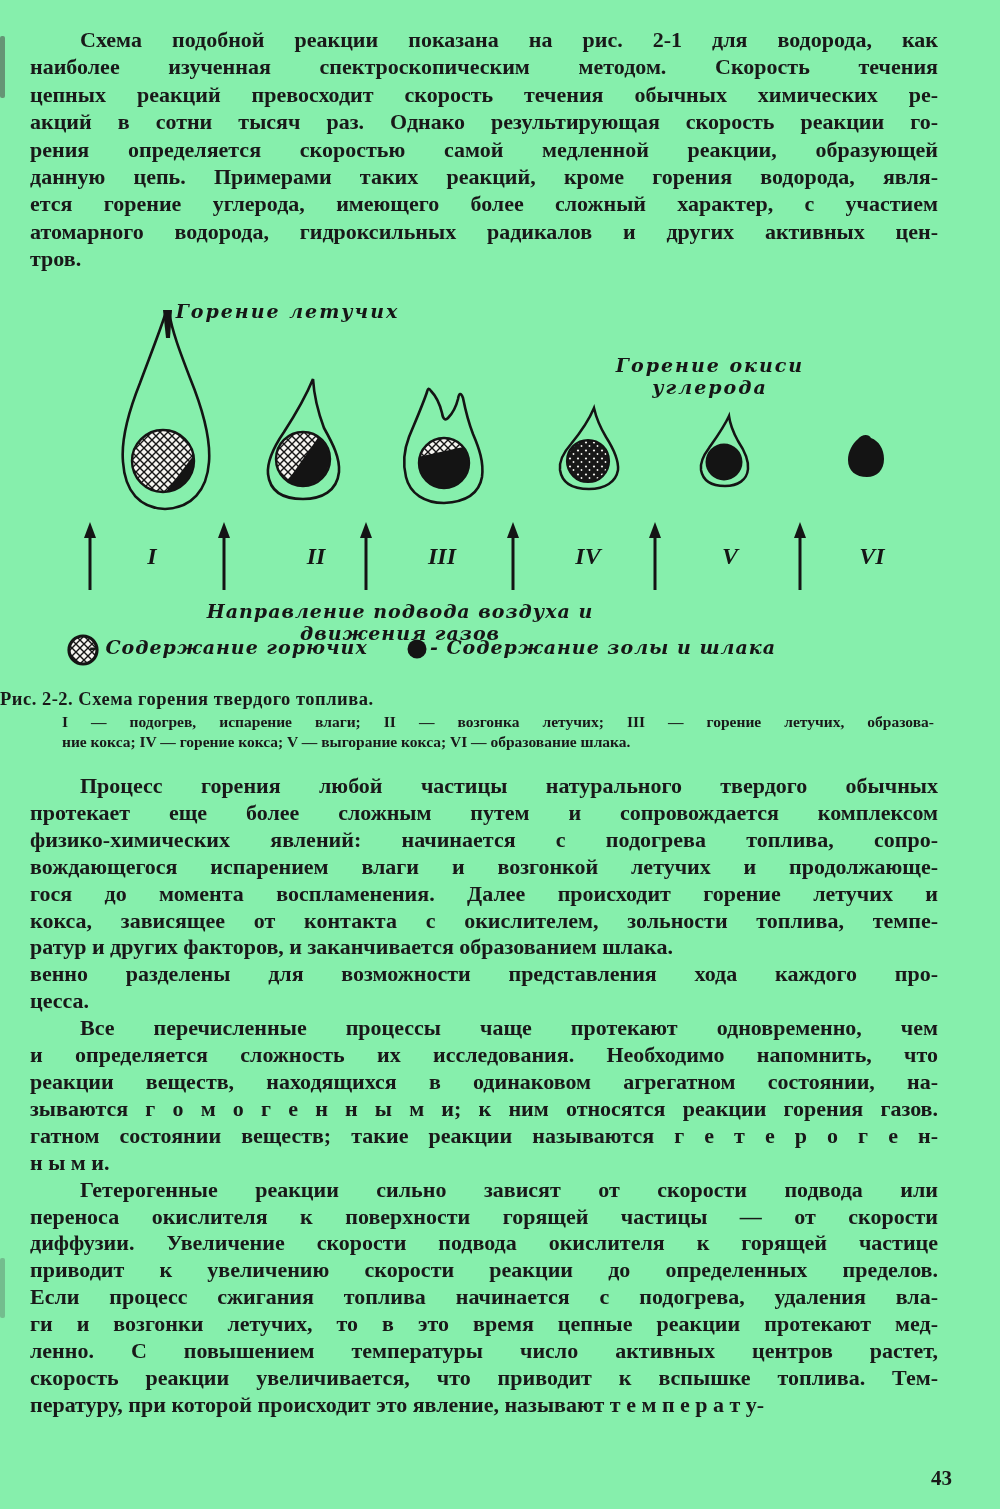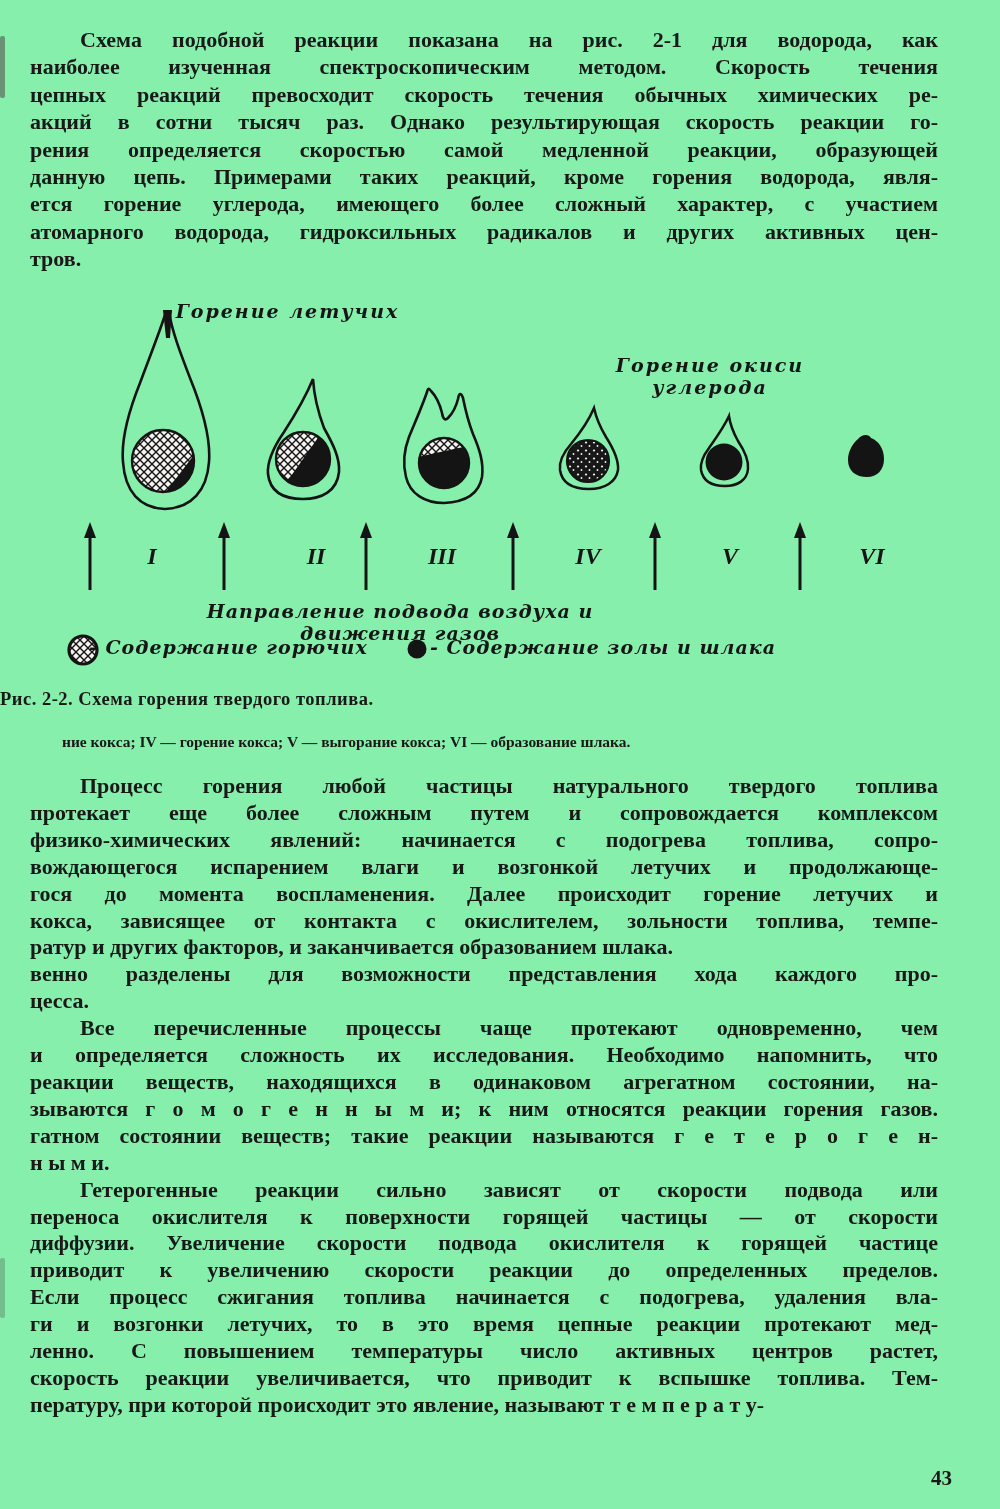--- a/index.html
+++ b/index.html
@@ -177,25 +177,26 @@
       <span class="stage-numeral" style="left: 730px;">V</span>
       <span class="stage-numeral" style="left: 872px;">VI</span>
     </div>
 
   <div class="figlabel" id="axis-caption">Направление подвода воздуха и движения газов</div>
 
   <div class="legend-label" id="legend-fuel-label">- Содержание  горючих</div>
   <div class="legend-label" id="legend-ash-label">- Содержание золы и шлака</div>
 
   <div id="fig-caption-title">Рис. 2-2. Схема горения твердого топлива.</div>
+  <div class="fig-note" id="fig-note-1">I — подогрев, испарение влаги; II — возгонка летучих; III — горение летучих, образова-</div>
   <div class="fig-note" id="fig-note-2">ние кокса; IV — горение кокса; V — выгорание кокса; VI — образование шлака.</div>
 
   <div class="textblock" id="lower">
     <div>
-        <div class="tline tindent">Процесс горения любой частицы натурального твердого топлива</div>
+        <div class="tline tindent">Процесс горения любой частицы натурального твердого обычных</div>
         <div class="tline">протекает еще более сложным путем и сопровождается комплексом</div>
         <div class="tline">физико-химических явлений: начинается с подогрева топлива, сопро-</div>
         <div class="tline">вождающегося испарением влаги и возгонкой летучих и продолжающе-</div>
         <div class="tline">гося до момента воспламенения. Далее происходит горение летучих и</div>
         <div class="tline">кокса, зависящее от контакта с окислителем, зольности топлива, темпе-</div>
         <div class="tline tlast">ратур и других факторов, и заканчивается образованием шлака.</div>
       </div>
     <div>
         <div class="tline">венно разделены для возможности представления хода каждого про-</div>
         <div class="tline tlast">цесса.</div>

